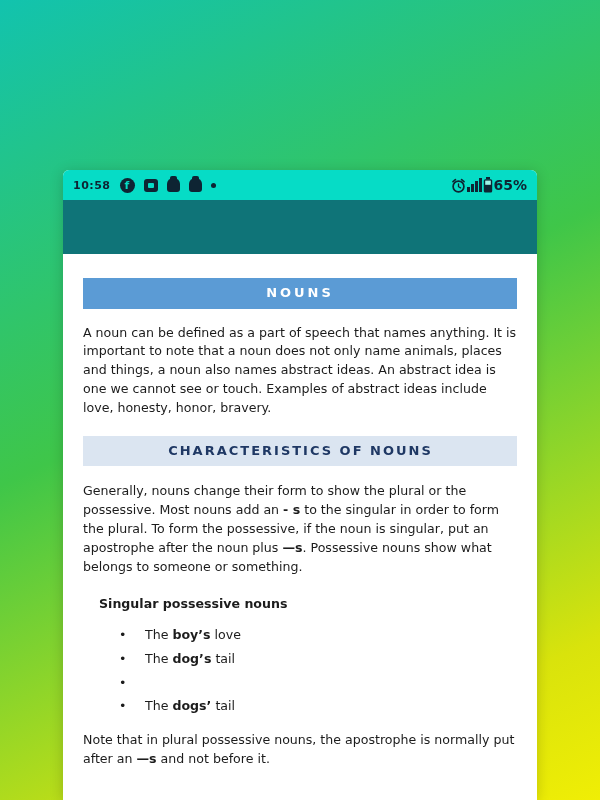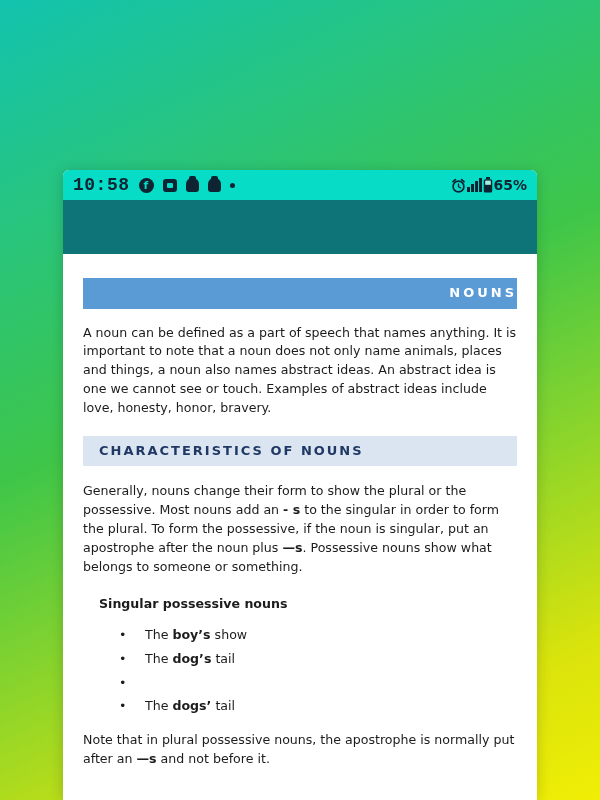--- a/index.html
+++ b/index.html
@@ -12,21 +12,21 @@
   .phone {
     position:absolute; left:63px; top:170px; width:474px; height:630px;
     background:#ffffff; border-radius:6px 6px 0 0; overflow:hidden;
     box-shadow:0 2px 14px rgba(0,0,0,0.18);
   }
   
   .statusbar {
     height:30px; background:#06dcc6; color:#0e2433;
     display:flex; align-items:center; padding:0 10px; gap:9px;
   }
-  .sb-time { font-size:18px; font-weight:bold; letter-spacing:0.5px;font-family:Liberation Mono, monospace; }
+  .sb-time { font-size:11px; font-weight:bold; letter-spacing:0.5px; }
   .sb-icon { display:inline-flex; align-items:center; justify-content:center; }
   .fb-circle {
     width:15px; height:15px; border-radius:50%; background:#0e2433;
     color:#06dcc6; font-size:11px; font-weight:bold; line-height:15px; text-align:center;
   }
   .shot-icon {
     width:14px; height:13px; background:#0e2433; border-radius:3px;
     position:relative;
   }
   .shot-icon::after {
@@ -46,28 +46,28 @@
   .sb-right { margin-left:auto; display:flex; align-items:center; gap:0; }
   .sb-batt-pct { font-size:14px; font-weight:bold; }
   
   .appbar { height:54px; background:#0f7478; }
   
   .content {
     background:#ffffff; padding:24px 20px 30px 20px;
     color:#1c1c1c; font-size:12.6px; line-height:1.5;
   }
   .doc-h1 {
-    background:#5b9bd5; color:#ffffff; text-align:right;
+    background:#5b9bd5; color:#ffffff; text-align:center;
     font-size:13px; font-weight:bold; letter-spacing:3px;
     padding:5px 0 6px 0; margin-bottom:15px;
   }
   .doc-h2 {
-    background:#dbe5f1; color:#1f3864; 
+    background:#dbe5f1; color:#1f3864; text-align:center;
     font-size:13px; font-weight:bold; letter-spacing:2px;
-    padding:5px 0 6px 16px; margin:18px 0 16px 0;
+    padding:5px 0 6px 1px; margin:18px 0 16px 0;
   }
   .para { margin-bottom:15px; }
   .sub-heading { font-weight:bold; margin:18px 0 12px 16px; }
   .bullet-row { display:flex; padding-left:36px; margin-bottom:5px; }
   .bullet-char { width:26px; flex:0 0 26px; }
   .bold { font-weight:bold; }
 </style>
 </head>
 <body>
 
@@ -126,21 +126,21 @@
     <p class="para">A noun can be defined as a part of speech that names anything. It is important to note that a noun does not only name animals, places and things, a noun also names abstract ideas. An abstract idea is one we cannot see or touch. Examples of abstract ideas include love, honesty, honor, bravery.</p>
 
     <div class="doc-h2">CHARACTERISTICS OF NOUNS</div>
 
     <p class="para"><span>Generally, nouns change their form to show the plural or the possessive. Most nouns add an </span><span class="bold">- s</span><span> to the singular in order to form the plural. To form the possessive, if the noun is singular, put an apostrophe after the noun plus </span><span class="bold">—s</span><span>. Possessive nouns show what belongs to someone or something.</span></p>
 
     <p class="sub-heading">Singular possessive nouns</p>
 
     <div class="bullet-row">
       <span class="bullet-char">•</span>
-      <span><span>The </span><span class="bold">boy’s</span><span> show</span></span>
+      <span><span>The </span><span class="bold">boy’s</span><span> love</span></span>
     </div>
     <div class="bullet-row">
       <span class="bullet-char">•</span>
       <span><span>The </span><span class="bold">dog’s</span><span> tail</span></span>
     </div>
 
 
     <div class="bullet-row">
       <span class="bullet-char">•</span>
     </div>

